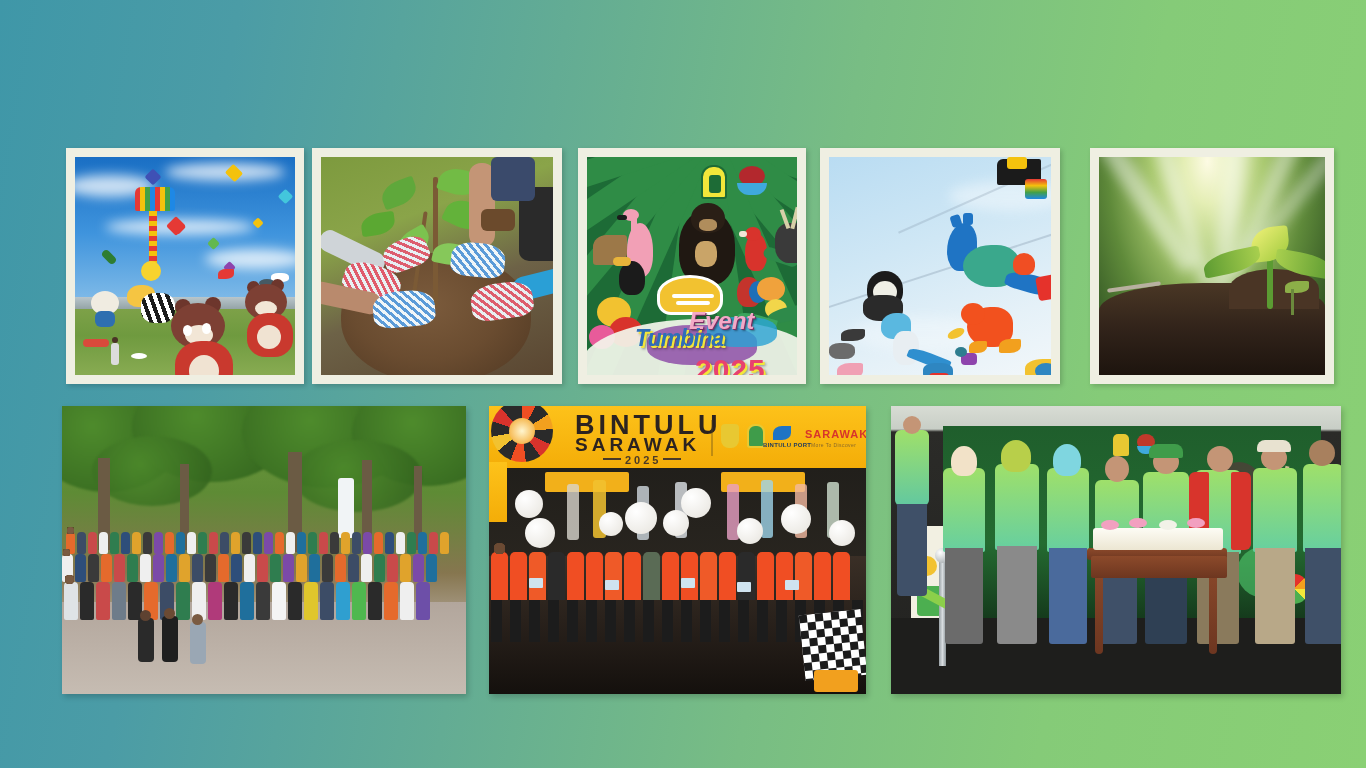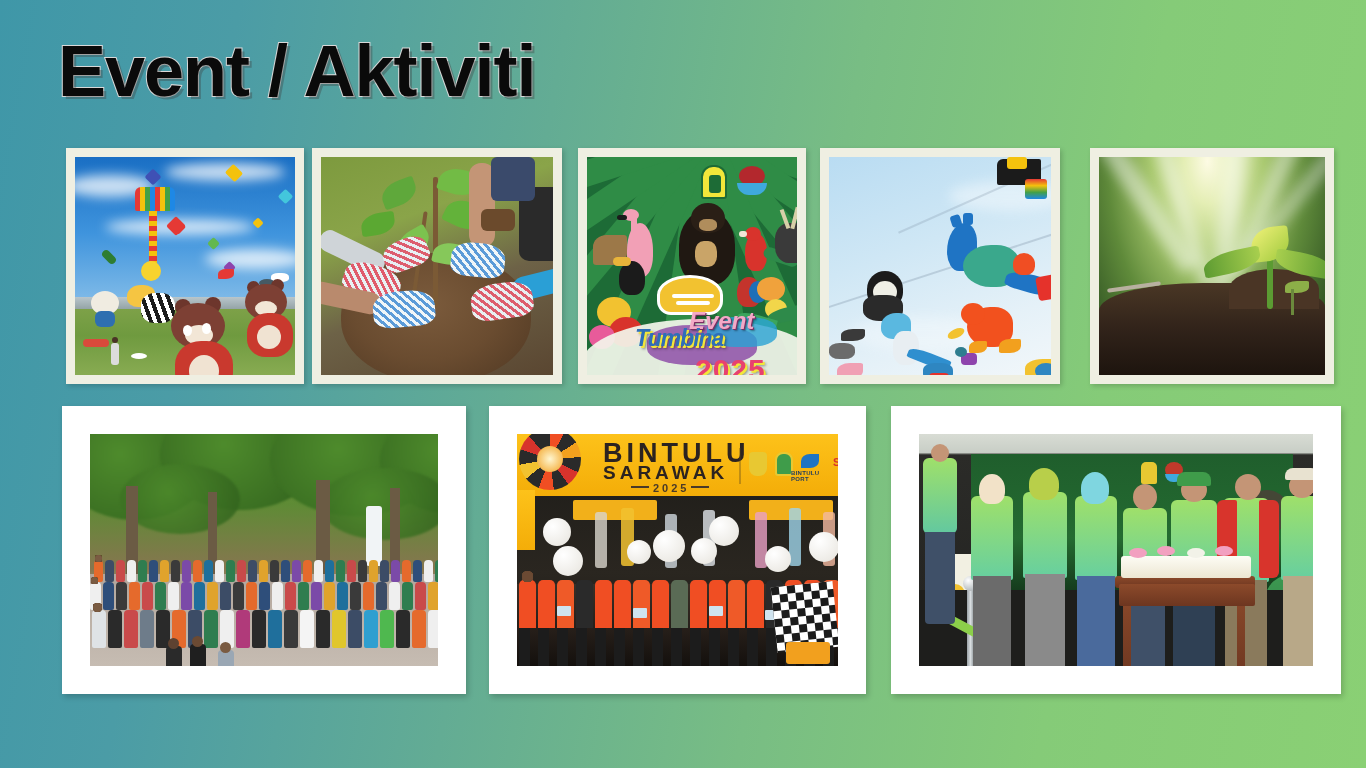--- a/index.html
+++ b/index.html
@@ -17,21 +17,21 @@
     color:#0a0a0a; line-height:1.05;
     -webkit-text-stroke:2px #d8d8d8;
     paint-order:stroke fill;
     text-shadow:3px 3px 0 rgba(60,60,60,0.35);
   }
 
   
   .frame { position:absolute; overflow:hidden; }
   .frame .photo { width:100%; height:100%; overflow:hidden; position:relative; }
   .frame-cream { background:#efefe2; padding:9px; box-shadow:2px 2px 5px rgba(0,0,0,.18); }
-  .frame-white { background:#ffffff; padding:28px; box-shadow:2px 3px 6px rgba(0,0,0,.2); }
+  .frame-white { background:#ffffff; padding:0; box-shadow:2px 3px 6px rgba(0,0,0,.2); }
 
   
   .sky {
     position:absolute; inset:0;
     background:linear-gradient(180deg,#1a6fc4 0%,#3f94dd 35%,#8cc2ea 72%,#cfe3f0 100%);
   }
   .sky-pale {
     position:absolute; inset:0;
     background:linear-gradient(160deg,#b9dcf2 0%,#cfe7f5 40%,#e5f1f8 75%,#f2f7fa 100%);
   }
@@ -80,21 +80,20 @@
   .table-wood { position:absolute; background:linear-gradient(180deg,#8c4a2b,#6d3620); }
   .cake { position:absolute; background:linear-gradient(180deg,#fdfcf5,#ece6d2); border-radius:3px; }
 
   .lbl { position:absolute; font-weight:bold; }
 </style>
 </head>
 <body>
 
 <div class="slide">
 
-  <div class="title">Event / Aktiviti</div>
 
   <div class="frame frame-cream" style="left:66px;top:148px;width:238px;height:236px;">
     <div class="photo">
       <div class="sky"></div>
       <div class="cloud" style="left:-10px;top:18px;width:90px;height:22px;"></div>
       <div class="cloud" style="left:90px;top:6px;width:120px;height:18px;"></div>
       <div class="cloud" style="left:30px;top:62px;width:150px;height:16px;"></div>
       <div class="cloud" style="left:130px;top:92px;width:100px;height:20px;"></div>
 
       <div class="horizon" style="bottom:64px;height:14px;"></div>

